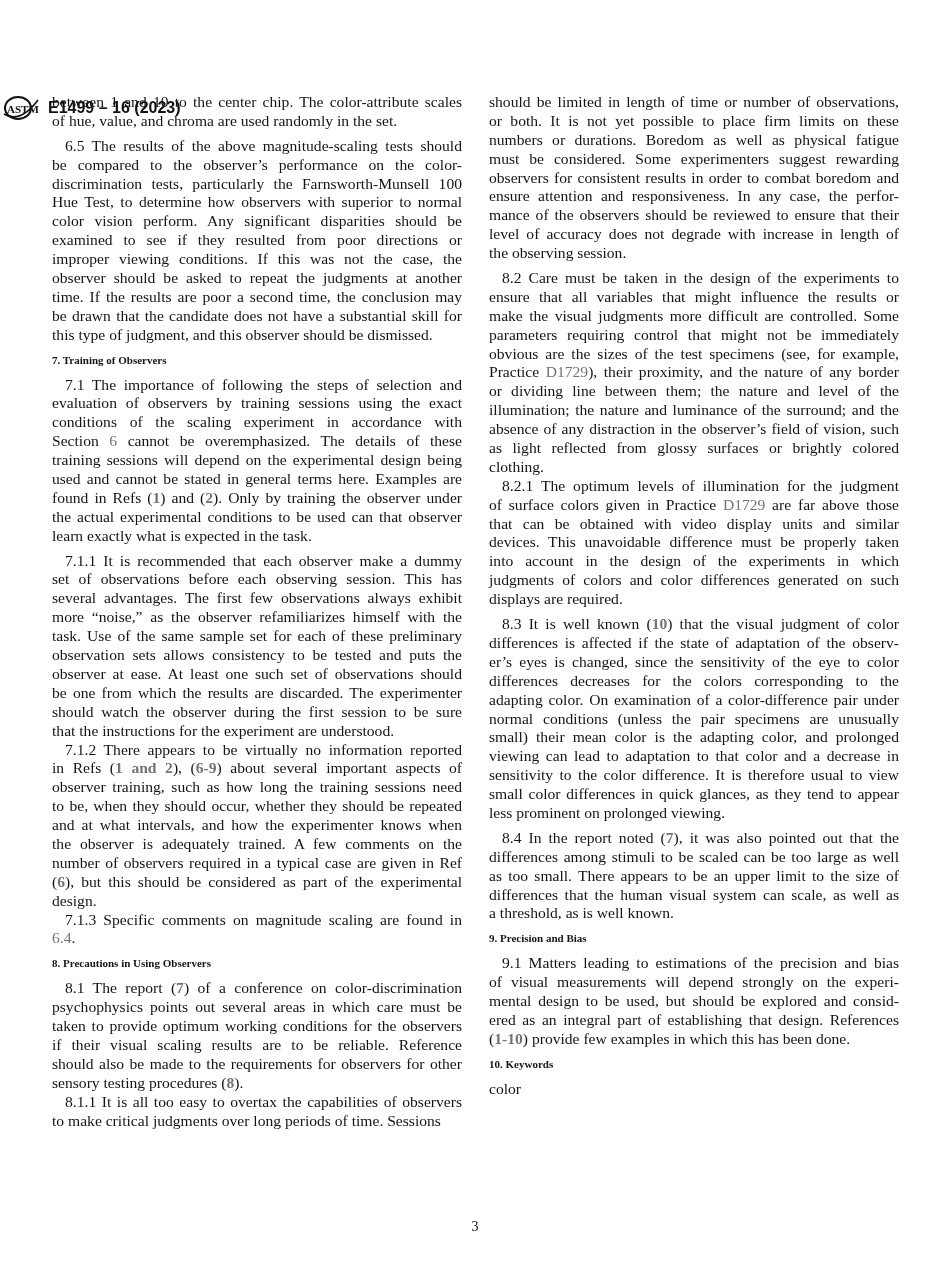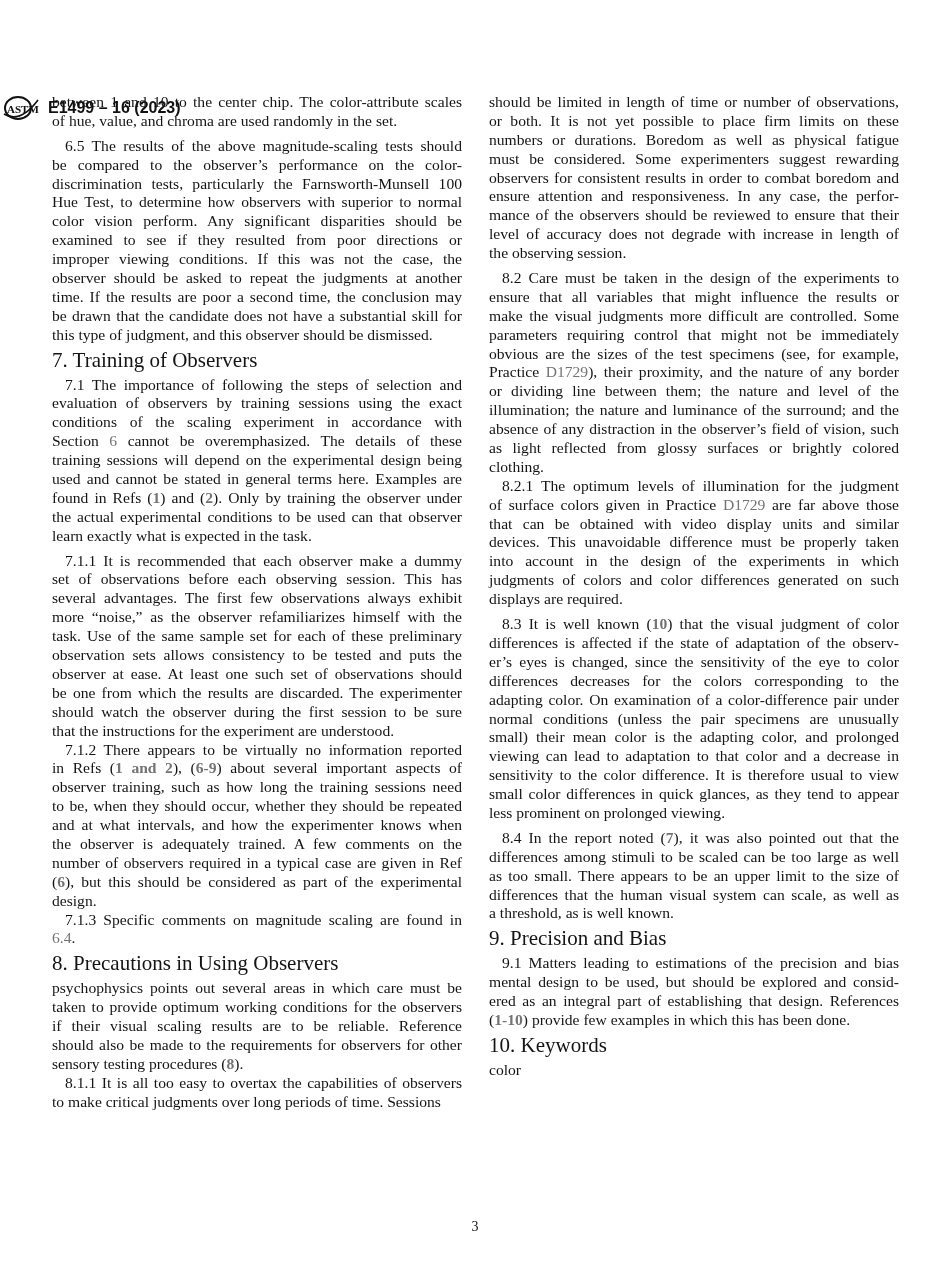--- a/index.html
+++ b/index.html
@@ -11,21 +11,21 @@
        font-weight:bold;font-size:16px;margin-left:4px;color:#111;}
   .col{position:absolute;top:93px;width:410px;}
   .col.left{left:52px;}
   .col.right{left:489px;}
   .line{display:block;height:18.9px;line-height:18.9px;font-size:15.6px;text-align:justify;text-align-last:justify;white-space:nowrap;overflow:visible;}
   .line.last{text-align-last:left;}
   .line span{white-space:normal;}
   .line .wrap{display:block;width:100%;white-space:normal;text-align:justify;text-align-last:inherit;}
   .para{margin:0 0 6px 0;}
   .para.tight{margin-bottom:0;}
-  .h{font-weight:normal;font-size:21px;height:19px;line-height:19px;margin:4px 0 6px 0;}
+  .h{font-weight:bold;font-size:11px;height:19px;line-height:19px;margin:4px 0 6px 0;}
   .indent{padding-left:13px;}
   a.ref{color:#737373;text-decoration:none;}
   a.ref.b{font-weight:bold;}
   .pagenum{position:absolute;top:1219px;left:0;width:950px;text-align:center;font-size:14px;}
 </style>
 </head>
 <body>
 
 <div class="header">
   <span class="logo">
@@ -176,20 +176,23 @@
     <div class="para">
       <div class="line indent">
         <span class="wrap"><span>7.1.3  Specific comments on magnitude scaling are found in</span></span>
       </div>
       <div class="line last">
         <span class="wrap"><a class="ref">6.4</a><span>.</span></span>
       </div>
     </div>
     <div class="h">8.  Precautions in Using Observers</div>
     <div class="para tight">
+      <div class="line indent">
+        <span class="wrap"><span>8.1  The report (</span><a class="ref b">7</a><span>) of a conference on color-discrimination</span></span>
+      </div>
       <div class="line">
         <span class="wrap"><span>psychophysics points out several areas in which care must be</span></span>
       </div>
       <div class="line">
         <span class="wrap"><span>taken to provide optimum working conditions for the observers</span></span>
       </div>
       <div class="line">
         <span class="wrap"><span>if their visual scaling results are to be reliable. Reference</span></span>
       </div>
       <div class="line">
@@ -345,20 +348,23 @@
         <span class="wrap"><span>differences that the human visual system can scale, as well as</span></span>
       </div>
       <div class="line last">
         <span class="wrap"><span>a threshold, as is well known.</span></span>
       </div>
     </div>
     <div class="h">9.  Precision and Bias</div>
     <div class="para">
       <div class="line indent">
         <span class="wrap"><span>9.1  Matters leading to estimations of the precision and bias</span></span>
+      </div>
+      <div class="line">
+        <span class="wrap"><span>of visual measurements will depend strongly on the experi-</span></span>
       </div>
       <div class="line">
         <span class="wrap"><span>mental design to be used, but should be explored and consid-</span></span>
       </div>
       <div class="line">
         <span class="wrap"><span>ered as an integral part of establishing that design. References</span></span>
       </div>
       <div class="line last">
         <span class="wrap"><span>(</span><a class="ref b">1-10</a><span>) provide few examples in which this has been done.</span></span>
       </div>

